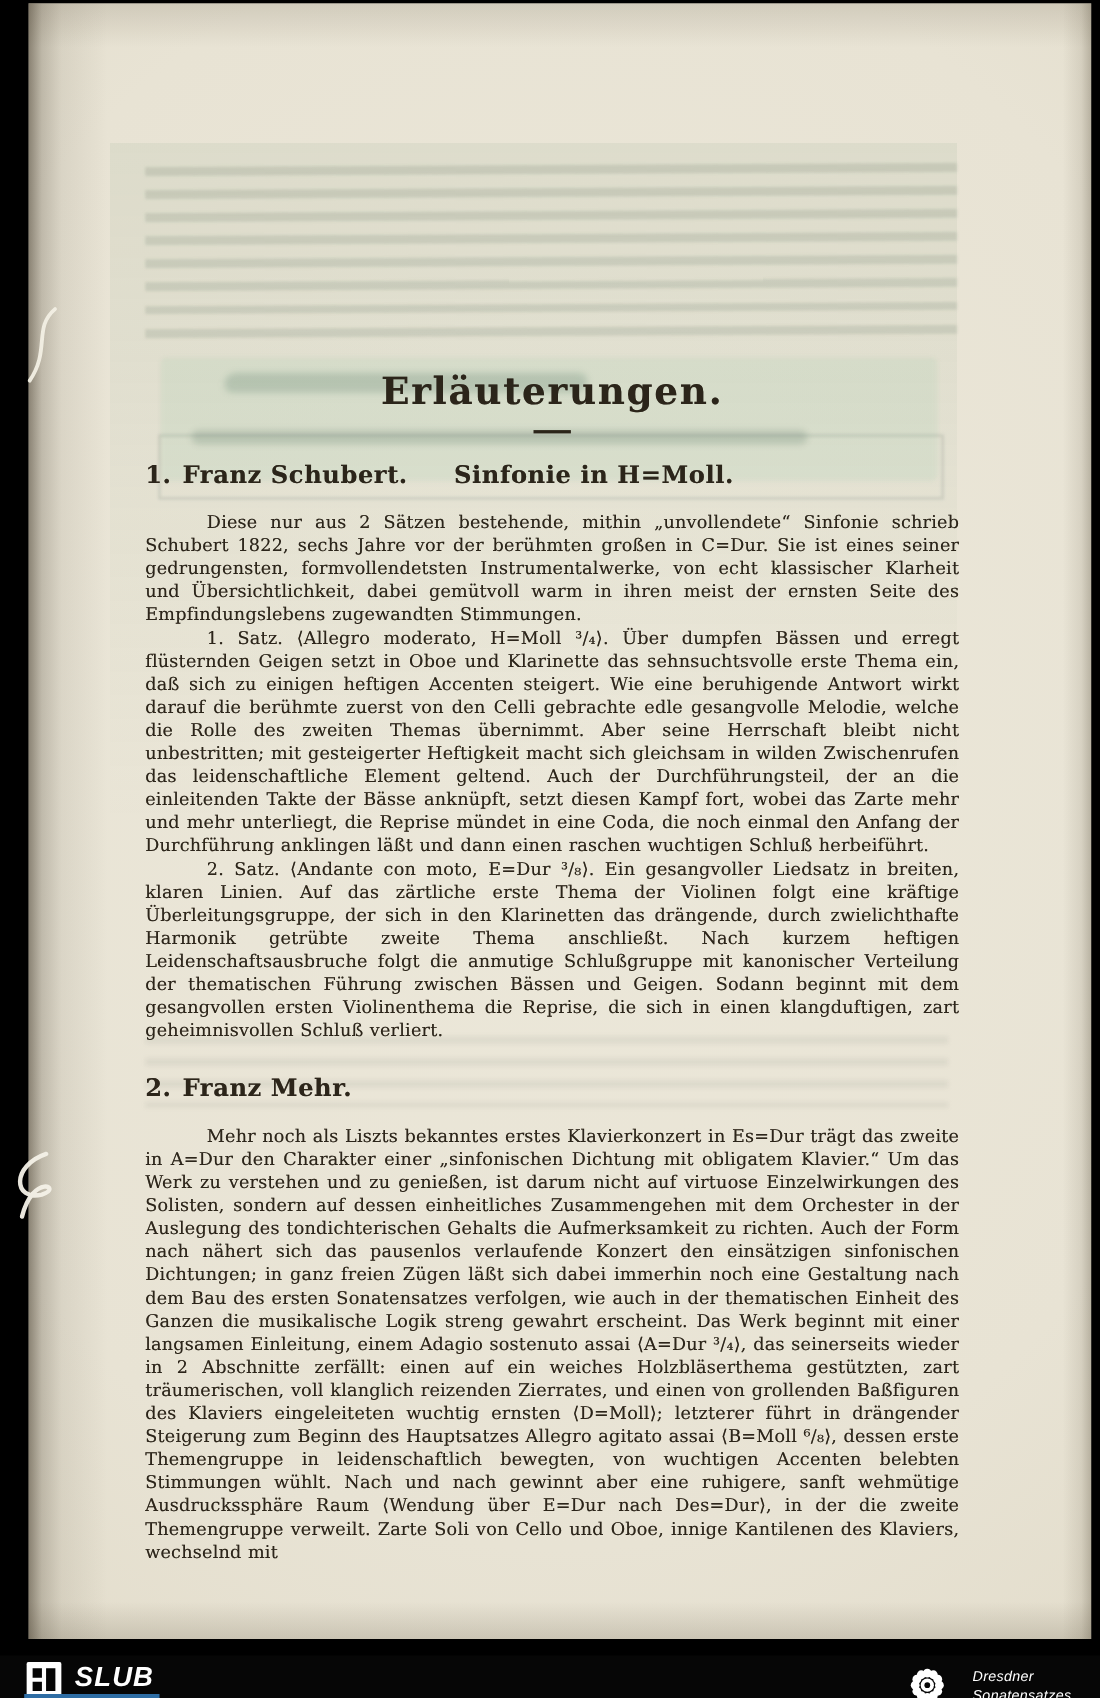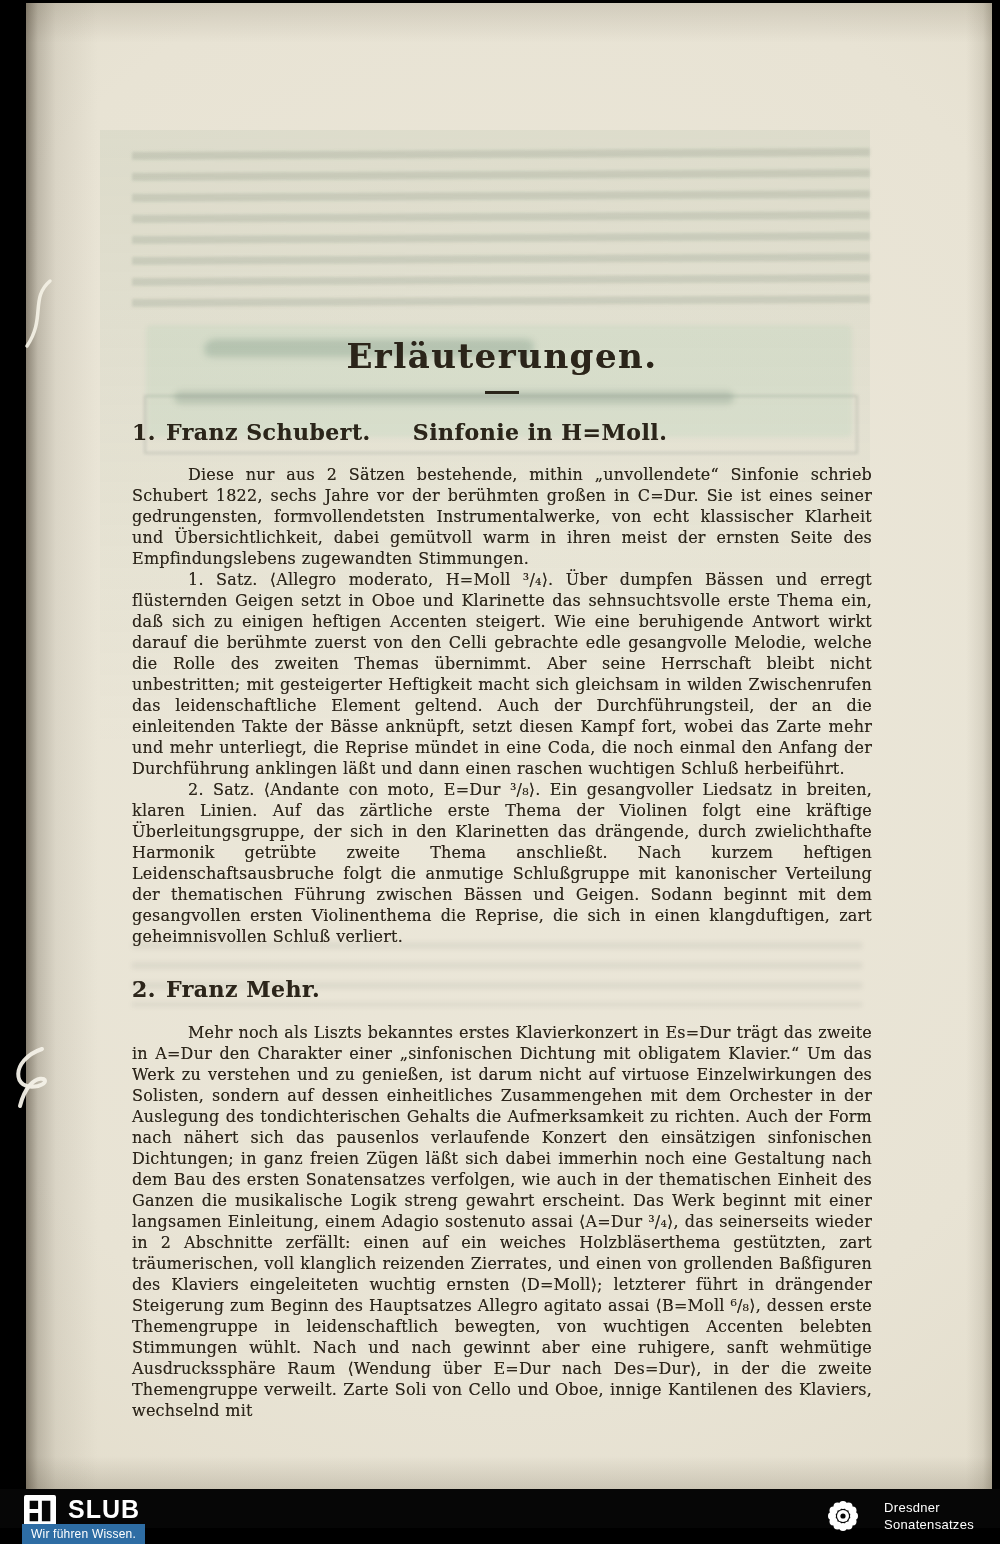--- a/index.html
+++ b/index.html
@@ -76,23 +76,23 @@
   .body-text p{
     margin:0;font-size:16px;line-height:21px;text-align:justify;
     text-indent:56px;letter-spacing:.2px;word-spacing:.5px;
   }
   
   .thread{position:absolute;z-index:5;}
   .thread-top{left:18px;top:278px;}
   .thread-bottom{left:6px;top:1044px;}
   
   .footer{
-    position:absolute;left:0;bottom:16px;width:1000px;height:39px;z-index:10;
+    position:absolute;left:0;bottom:0;width:1000px;height:39px;z-index:10;
     background:var(--footer-bg);
-    font-family:"Liberation Sans","DejaVu Sans",sans-serif;color:var(--footer-text);
+    font-family:"Liberation Sans","DejaVu Sans",sans-serif;color:var(--footer-text);font-style:italic;
   }
   .slub-logo{position:absolute;left:24px;top:6px;width:32px;height:32px;}
   .slub-wordmark{position:absolute;left:68px;top:7px;font-size:25px;font-weight:bold;letter-spacing:1px;line-height:26px;}
   .slub-tagline{
     position:absolute;left:22px;top:35px;height:20px;
     background:var(--footer-accent-blue);
     display:flex;align-items:center;padding:0 9px;
     font-size:12px;letter-spacing:.2px;
   }
   .phil{position:absolute;right:26px;top:9px;display:flex;align-items:center;gap:10px;}

